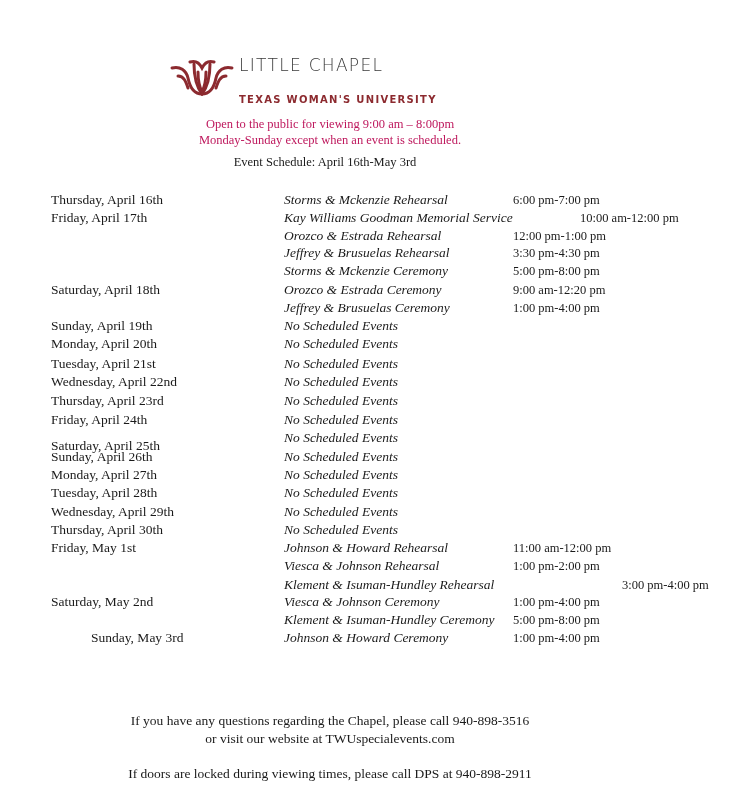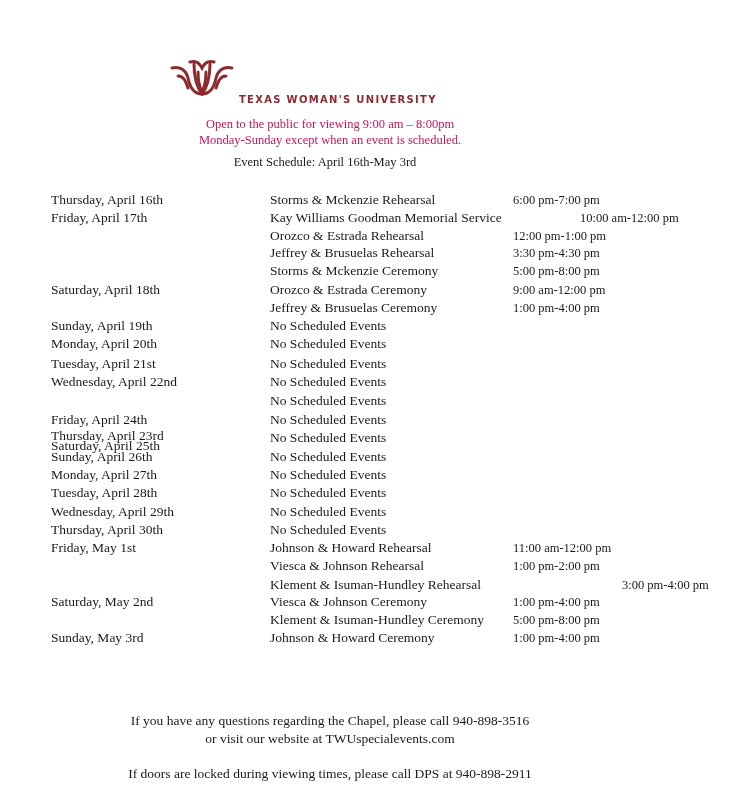--- a/index.html
+++ b/index.html
@@ -14,21 +14,21 @@
     .logo-line3 { position: absolute; left: 69px; top: 42px; font-family: "DejaVu Sans", "Liberation Sans", sans-serif;
            font-size: 10px; font-weight: bold; letter-spacing: 1.3px; color: #8c2a2f; line-height: 12px; }
     .notice { position: absolute; left: 0; width: 660px; text-align: center; color: #be185d;
            font-size: 12.5px; line-height: 15px; font-family: "Liberation Serif", serif; }
     .notice.l1 { top: 117px; }
     .notice.l2 { top: 133px; }
     .schedule-title { position: absolute; left: 0; width: 650px; top: 155px; text-align: center; font-size: 12.5px;
            font-family: "Liberation Serif", serif; line-height: 15px; }
     .cell { position: absolute; font-family: "Liberation Serif", serif; font-size: 13.5px; line-height: 16px; white-space: nowrap; }
     .c-date { left: 51px; }
-    .c-event { left: 270px; }
+    .c-event { left: 284px; font-style: italic; }
     .c-time { left: 513px; font-size: 12.5px; }
     .c-time.off1 { left: 580px; }
     .c-time.off2 { left: 622px; }
     .footer { position: absolute; left: 0; width: 660px; text-align: center; font-family: "Liberation Serif", serif;
            font-size: 13.5px; line-height: 16px; }
     .footer.f1 { top: 713px; }
     .footer.f2 { top: 731px; }
     .footer.f3 { top: 766px; }
   </style>
 </head>
@@ -41,20 +41,21 @@
       <path d="M62 10 C54 8 48 12 46 20 C44 30 40 36 32 36"></path>
       <path d="M8 18 C14 18 16 24 18 30"></path>
       <path d="M56 18 C50 18 48 24 46 30"></path>
       <path d="M24 6 C24 16 26 28 32 36"></path>
       <path d="M40 6 C40 16 38 28 32 36"></path>
       <path d="M20 4 C26 2 30 6 32 10 C34 6 38 2 44 4"></path>
       <path d="M28 14 C28 22 30 30 32 34"></path>
       <path d="M36 14 C36 22 34 30 32 34"></path>
     </g>
   </svg>
+  <div class="logo-line1">LITTLE CHAPEL</div>
   <div class="logo-line3">TEXAS WOMAN'S UNIVERSITY</div>
 </div>
 
 <div class="notice l1">Open to the public for viewing 9:00 am – 8:00pm</div>
 <div class="notice l2">Monday-Sunday except when an event is scheduled.</div>
 
 <div class="schedule-title">Event Schedule: April 16th-May 3rd</div>
 
 <div id="schedule">
     <div class="cell c-date" style="top: 192px;">Thursday, April 16th</div>
@@ -67,37 +68,37 @@
     <div class="cell c-event" style="top: 228px;">Orozco &amp; Estrada Rehearsal</div>
     <div class="cell c-time" style="top: 228px;">12:00 pm-1:00 pm</div>
     <div class="cell c-date" style="top: 245px;"></div>
     <div class="cell c-event" style="top: 245px;">Jeffrey &amp; Brusuelas Rehearsal</div>
     <div class="cell c-time" style="top: 245px;">3:30 pm-4:30 pm</div>
     <div class="cell c-date" style="top: 263px;"></div>
     <div class="cell c-event" style="top: 263px;">Storms &amp; Mckenzie Ceremony</div>
     <div class="cell c-time" style="top: 263px;">5:00 pm-8:00 pm</div>
     <div class="cell c-date" style="top: 282px;">Saturday, April 18th</div>
     <div class="cell c-event" style="top: 282px;">Orozco &amp; Estrada Ceremony</div>
-    <div class="cell c-time" style="top: 282px;">9:00 am-12:00 pm</div>
+    <div class="cell c-time" style="top: 282px;">9:00 am-12:20 pm</div>
     <div class="cell c-date" style="top: 300px;"></div>
     <div class="cell c-event" style="top: 300px;">Jeffrey &amp; Brusuelas Ceremony</div>
     <div class="cell c-time" style="top: 300px;">1:00 pm-4:00 pm</div>
     <div class="cell c-date" style="top: 318px;">Sunday, April 19th</div>
     <div class="cell c-event" style="top: 318px;">No Scheduled Events</div>
     <div class="cell c-time" style="top: 318px;"></div>
     <div class="cell c-date" style="top: 336px;">Monday, April 20th</div>
     <div class="cell c-event" style="top: 336px;">No Scheduled Events</div>
     <div class="cell c-time" style="top: 336px;"></div>
     <div class="cell c-date" style="top: 356px;">Tuesday, April 21st</div>
     <div class="cell c-event" style="top: 356px;">No Scheduled Events</div>
     <div class="cell c-time" style="top: 356px;"></div>
     <div class="cell c-date" style="top: 374px;">Wednesday, April 22nd</div>
     <div class="cell c-event" style="top: 374px;">No Scheduled Events</div>
     <div class="cell c-time" style="top: 374px;"></div>
-    <div class="cell c-date" style="top: 393px; margin-top: 35px;">Thursday, April 23rd</div>
+    <div class="cell c-date" style="top: 393px;">Thursday, April 23rd</div>
     <div class="cell c-event" style="top: 393px;">No Scheduled Events</div>
     <div class="cell c-time" style="top: 393px;"></div>
     <div class="cell c-date" style="top: 412px;">Friday, April 24th</div>
     <div class="cell c-event" style="top: 412px;">No Scheduled Events</div>
     <div class="cell c-time" style="top: 412px;"></div>
     <div class="cell c-date" style="top: 438px;">Saturday, April 25th</div>
     <div class="cell c-event" style="top: 430px;">No Scheduled Events</div>
     <div class="cell c-time" style="top: 430px;"></div>
     <div class="cell c-date" style="top: 449px;">Sunday, April 26th</div>
     <div class="cell c-event" style="top: 449px;">No Scheduled Events</div>
@@ -122,20 +123,20 @@
     <div class="cell c-time" style="top: 558px;">1:00 pm-2:00 pm</div>
     <div class="cell c-date" style="top: 577px;"></div>
     <div class="cell c-event" style="top: 577px;">Klement &amp; Isuman-Hundley Rehearsal</div>
     <div class="cell c-time off2" style="top: 577px;">3:00 pm-4:00 pm</div>
     <div class="cell c-date" style="top: 594px;">Saturday, May 2nd</div>
     <div class="cell c-event" style="top: 594px;">Viesca &amp; Johnson Ceremony</div>
     <div class="cell c-time" style="top: 594px;">1:00 pm-4:00 pm</div>
     <div class="cell c-date" style="top: 612px;"></div>
     <div class="cell c-event" style="top: 612px;">Klement &amp; Isuman-Hundley Ceremony</div>
     <div class="cell c-time" style="top: 612px;">5:00 pm-8:00 pm</div>
-    <div class="cell c-date" style="top: 630px;">Sunday, May 3rd</div>
+    <div class="cell c-date" style="top: 630px; margin-left: 40px;">Sunday, May 3rd</div>
     <div class="cell c-event" style="top: 630px;">Johnson &amp; Howard Ceremony</div>
     <div class="cell c-time" style="top: 630px;">1:00 pm-4:00 pm</div>
   </div>
 
 <div class="footer f1">If you have any questions regarding the Chapel, please call 940-898-3516</div>
 <div class="footer f2">or visit our website at TWUspecialevents.com</div>
 <div class="footer f3">If doors are locked during viewing times, please call DPS at 940-898-2911</div>
 
 </body></html>

